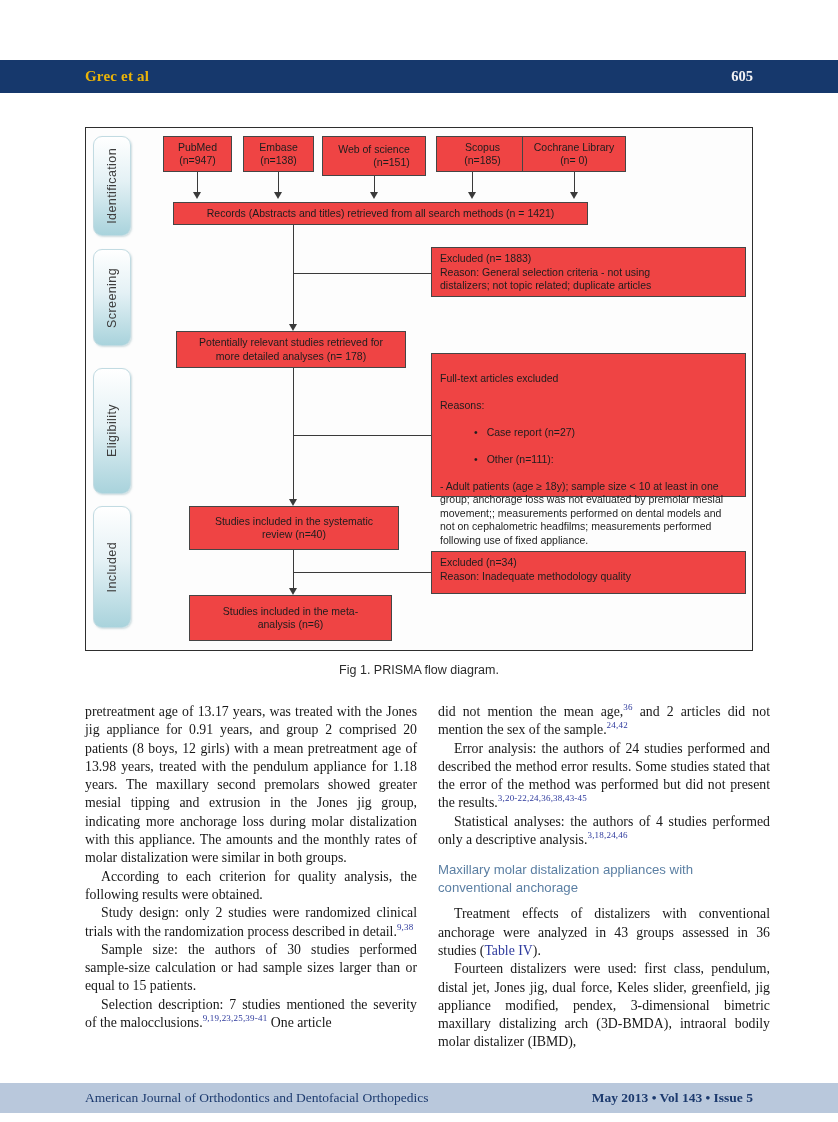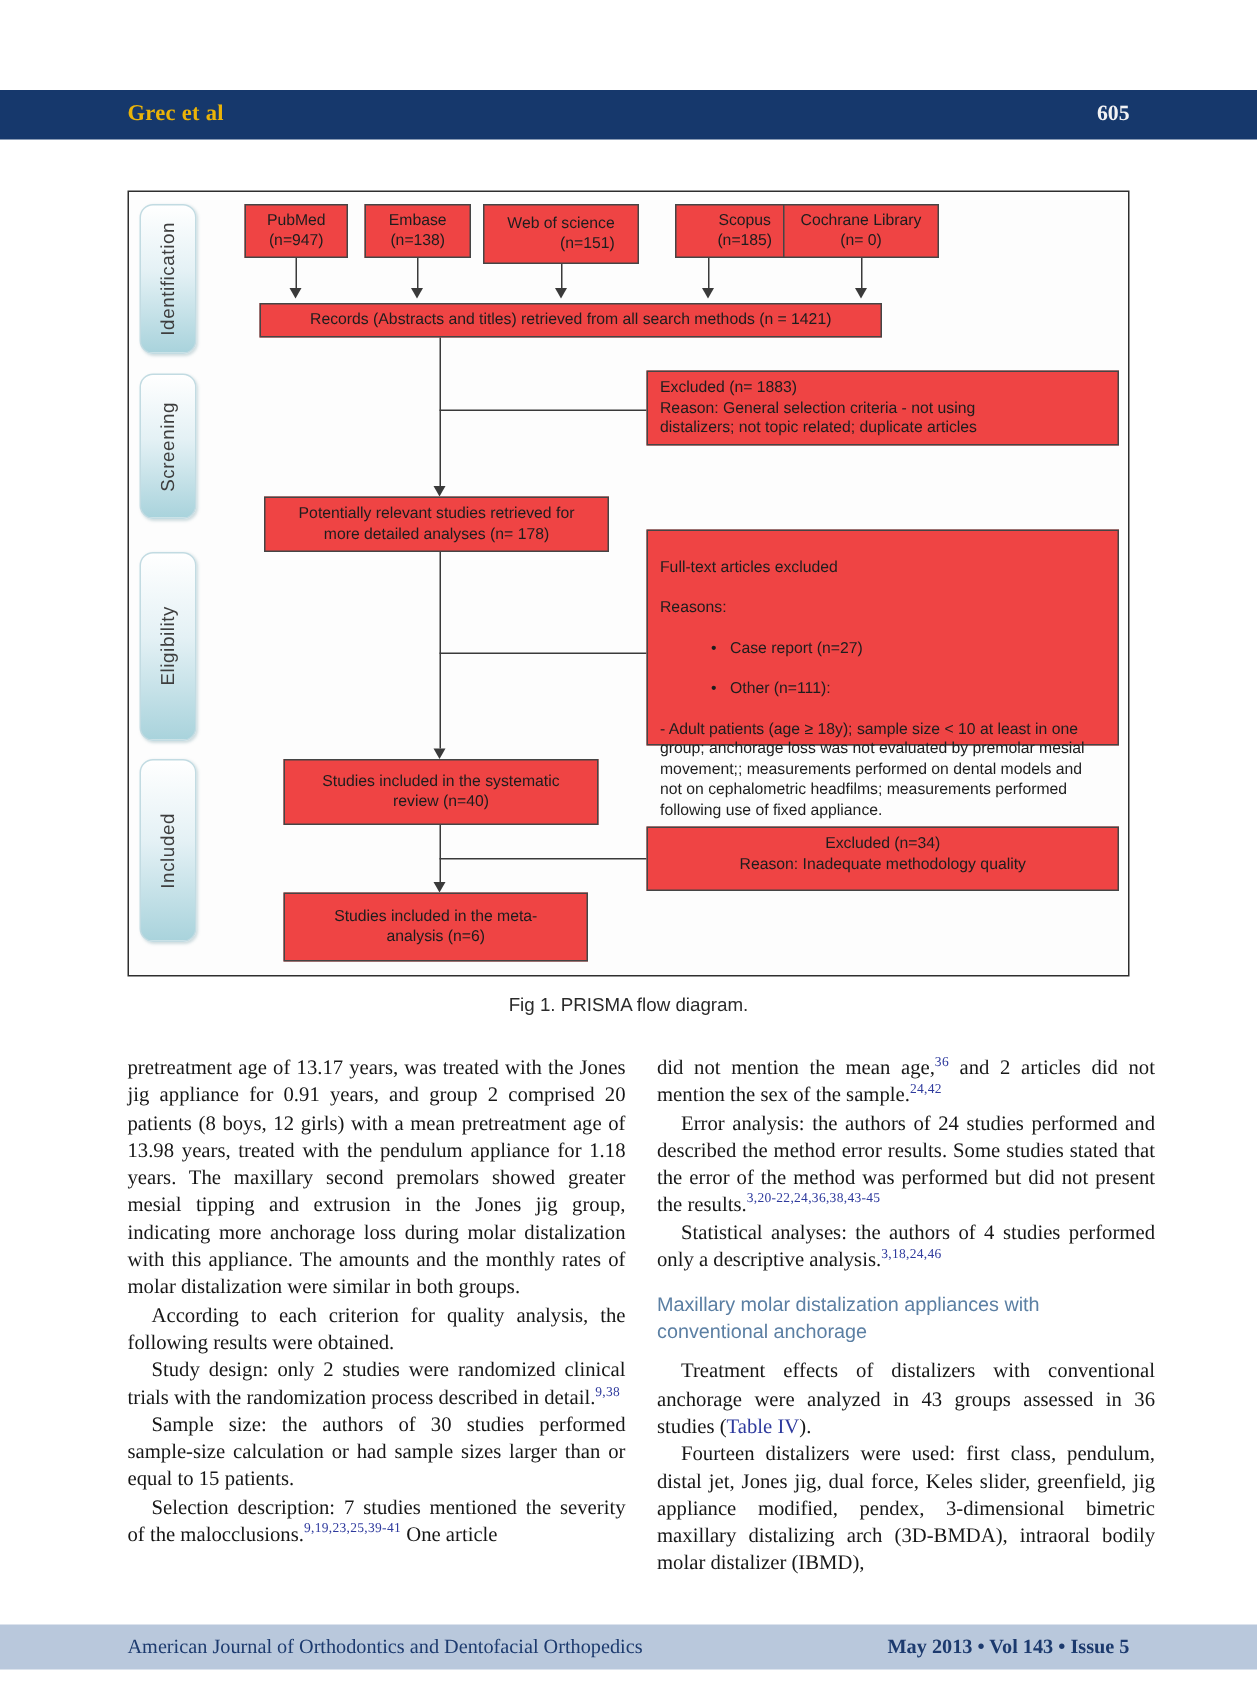--- a/index.html
+++ b/index.html
@@ -77,21 +77,21 @@
   <div class="stage-tab" style="top:240px;height:126px;">
       <span>Eligibility</span>
     </div>
   <div class="stage-tab" style="top:378px;height:122px;">
       <span>Included</span>
     </div>
 
   <div class="fbox center" style="left:77px;top:8px;width:69px;height:36px;"><div><div>PubMed</div><div>(n=947)</div></div></div>
   <div class="fbox center" style="left:157px;top:8px;width:71px;height:36px;"><div><div>Embase</div><div>(n=138)</div></div></div>
   <div class="fbox center" style="left:236px;top:8px;width:104px;height:40px;text-align:right;"><div><div>Web of science</div><div>(n=151)</div></div></div>
-  <div class="fbox center" style="left:364px;top:8px;width:93px;height:36px;"><div><div>Scopus</div><div>(n=185)</div></div></div>
+  <div class="fbox center" style="left:350px;top:8px;width:93px;height:36px;"><div><div>Scopus</div><div>(n=185)</div></div></div>
   <div class="fbox center" style="left:436px;top:8px;width:104px;height:36px;"><div><div>Cochrane Library</div><div>(n= 0)</div></div></div>
 
   <div class="vline" style="left:111px;top:44px;height:20px;"></div>
     <div class="arrow-down" style="left:107px;top:64px;"></div>
   <div class="vline" style="left:192px;top:44px;height:20px;"></div>
     <div class="arrow-down" style="left:188px;top:64px;"></div>
   <div class="vline" style="left:288px;top:48px;height:16px;"></div>
     <div class="arrow-down" style="left:284px;top:64px;"></div>
   <div class="vline" style="left:386px;top:44px;height:20px;"></div>
     <div class="arrow-down" style="left:382px;top:64px;"></div>
@@ -120,21 +120,21 @@
     <div class="ft-bullet">Other (n=111):</div>
     <div>- Adult patients (age ≥ 18y); sample size &lt; 10 at least in one group; anchorage loss was not evaluated by premolar mesial movement;; measurements performed on dental models and not on cephalometric headfilms; measurements performed following use of fixed appliance.</div>
   </div>
 
   <div class="fbox center" style="left:103px;top:378px;width:210px;height:44px;"><span>Studies included in the systematic
 review (n=40)</span></div>
 
   <div class="vline" style="left:207px;top:422px;height:38px;"></div>
   <div class="arrow-down" style="left:203px;top:460px;"></div>
   <div class="hline" style="left:207px;top:444px;width:138px;"></div>
-  <div class="fbox leftpad" style="left:345px;top:423px;width:315px;height:43px;text-align:center;"><span>Excluded (n=34)
+  <div class="fbox leftpad" style="left:345px;top:423px;width:315px;height:43px;"><span>Excluded (n=34)
 Reason: Inadequate methodology quality</span></div>
 
   <div class="fbox center" style="left:103px;top:467px;width:203px;height:46px;"><span>Studies included in the meta-
 analysis (n=6)</span></div>
 </div>
 
 <div class="fig-caption">
   <span>Fig 1.</span>
   <span>PRISMA flow diagram.</span>
 </div>

